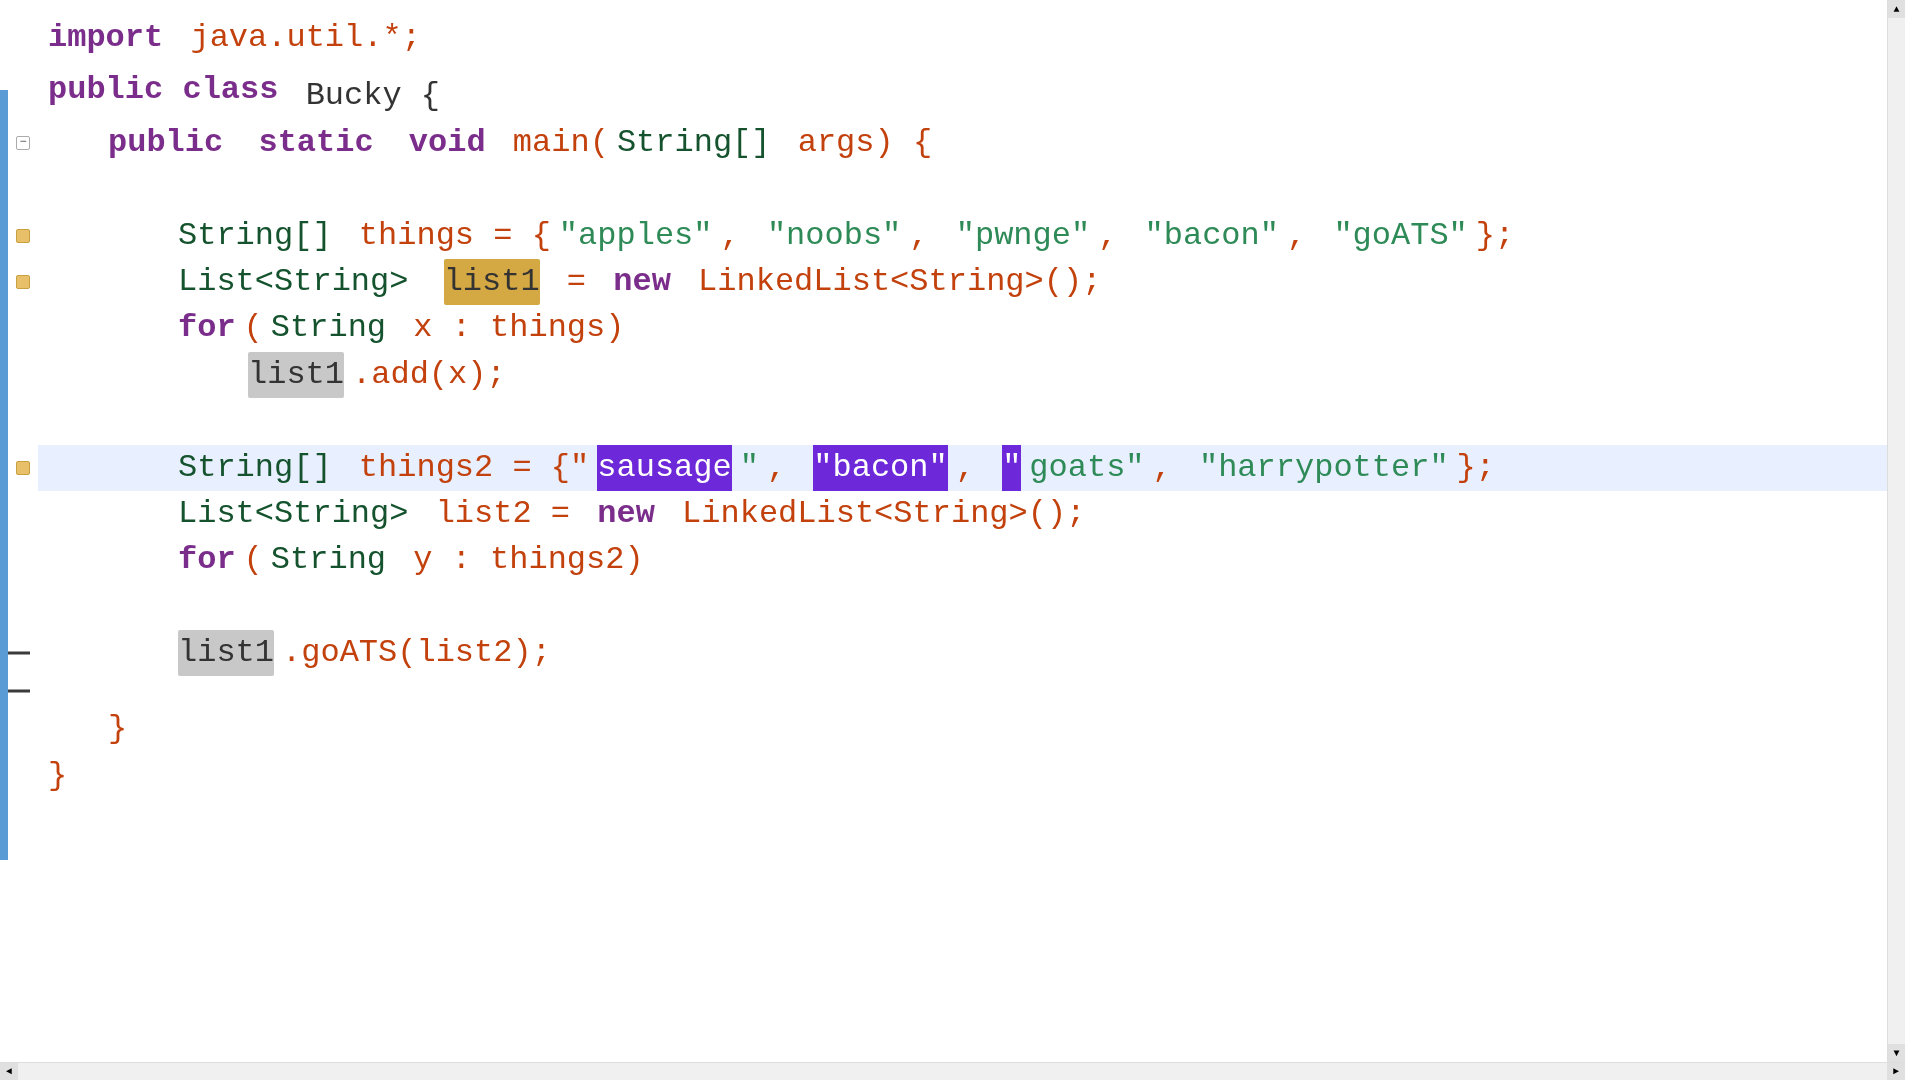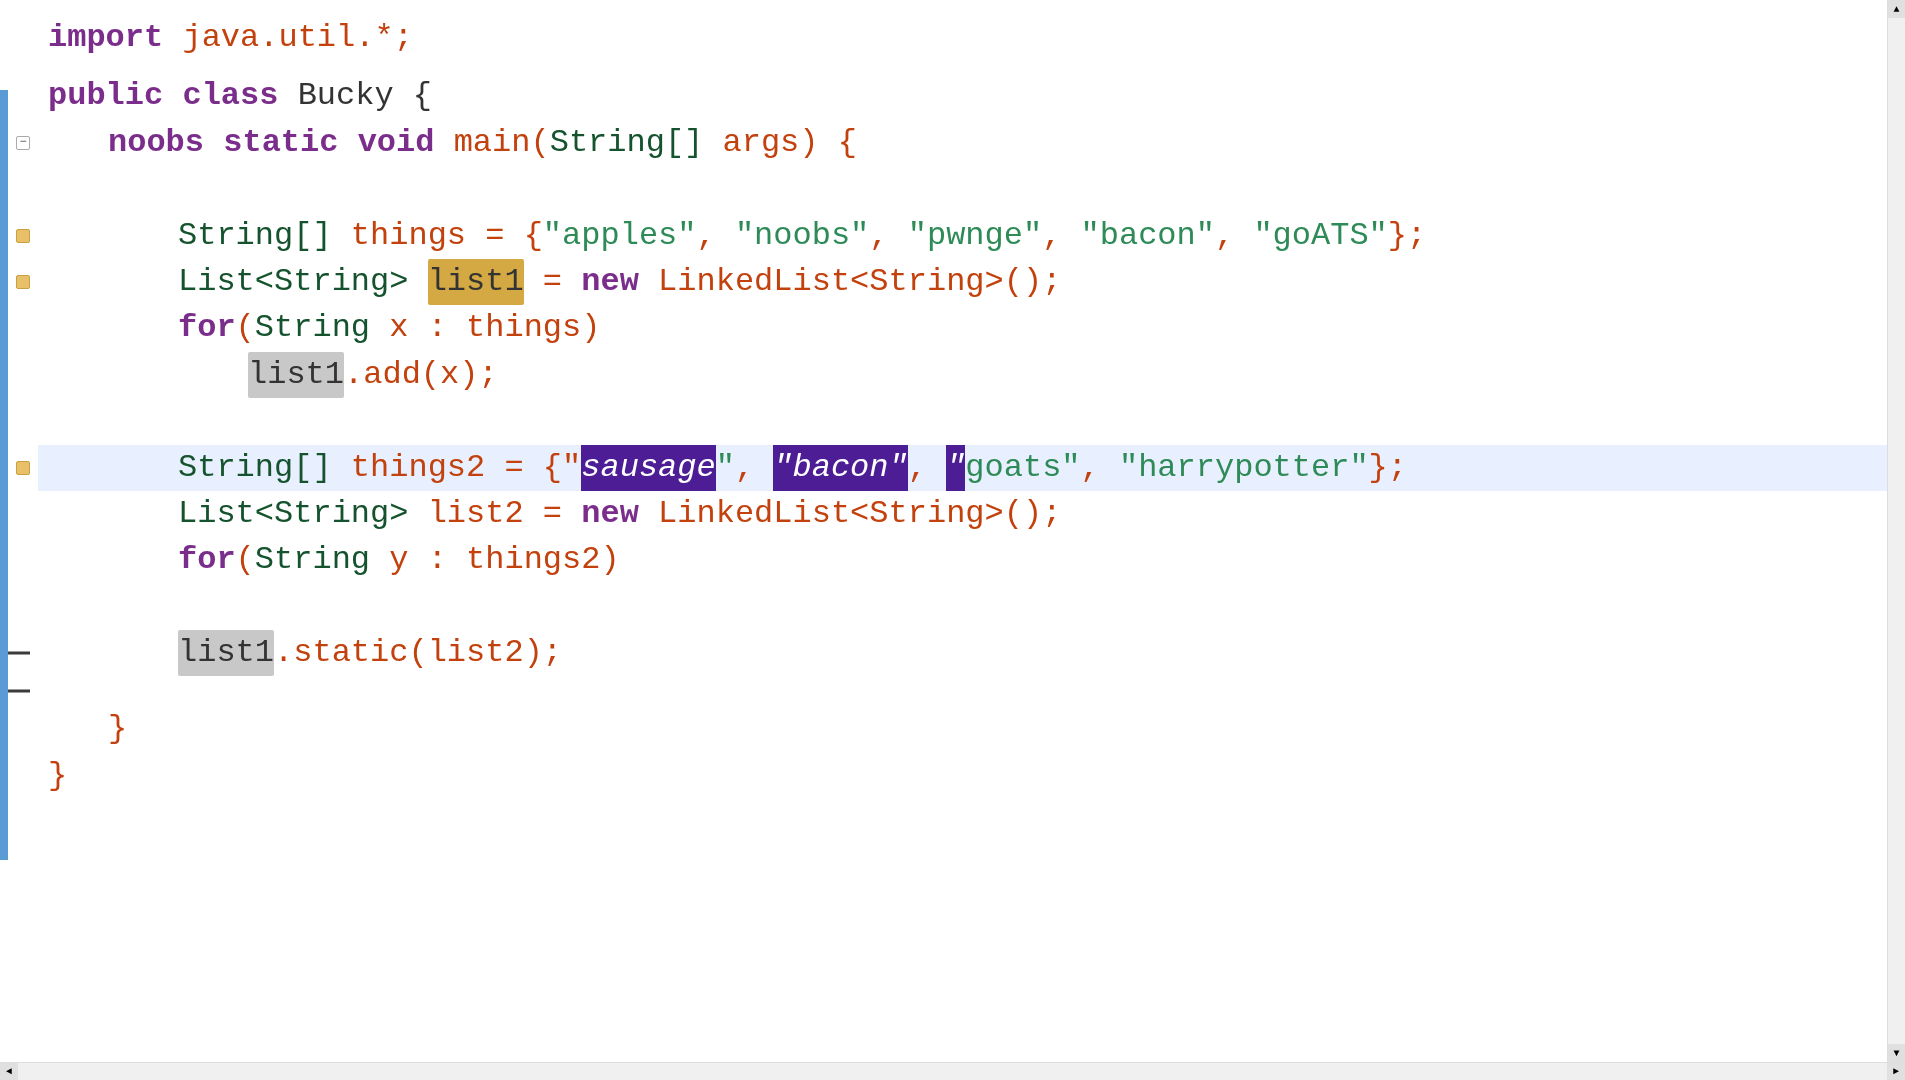--- a/index.html
+++ b/index.html
@@ -35,24 +35,25 @@
     .code-content {
       margin-left: 38px;
       padding-top: 5px;
       font-size: 32px;
       line-height: 1.45;
       color: #333;
     }
 
     .line {
       display: flex;
-      align-items: flex-end;
+      align-items: center;
       position: relative;
       min-height: 46px;
       padding-left: 10px;
+      gap: 8px;
     }
 
     .line.highlighted-line {
       background: #e8f0ff;
     }
 
     .keyword {
       color: #7b2d8b;
       font-weight: bold;
     }
@@ -68,23 +69,22 @@
 
     .normal {
       color: #c2410c;
     }
 
     .string {
       color: #2e8b57;
     }
 
     .string-highlight {
-      background: #4c1d95;
+      background: #6d28d9;
       color: #ffffff;
-      font-style: italic;
     }
 
     .variable-highlight {
       background: #d4a843;
       color: #333;
       border-radius: 2px;
     }
 
     .variable-gray {
       background: #c8c8c8;
@@ -246,21 +246,21 @@
         <span class="normal">&nbsp;java.util.*;</span>
       </div>
 
       <div class="line">
         <span class="keyword">public class</span>
         <span class="classname">&nbsp;Bucky {</span>
       </div>
 
       <div class="line indent1" style="position:relative;">
         <div class="collapse-icon">−</div>
-        <span class="keyword">noobs</span>
+        <span class="keyword">public</span>
         <span class="normal">&nbsp;</span>
         <span class="keyword">static</span>
         <span class="normal">&nbsp;</span>
         <span class="keyword">void</span>
         <span class="normal">&nbsp;main(</span>
         <span class="type">String[]</span>
         <span class="normal">&nbsp;args) {</span>
       </div>
 
       <div class="line" style="min-height: 30px;">&nbsp;</div>
@@ -334,21 +334,21 @@
         <span class="type">String</span>
         <span class="normal">&nbsp;y : things2)</span>
       </div>
 
 
       <div class="line" style="min-height: 30px;">&nbsp;</div>
 
       <div class="line indent2" style="position:relative;">
         <div class="small-dash" style="position:absolute; left:-30px; top:50%; transform:translateY(-50%); width:22px; height:3px; background:#3a3a3a;"></div>
         <span class="variable-gray">list1</span>
-        <span class="normal">.static(list2);</span>
+        <span class="normal">.goATS(list2);</span>
       </div>
 
       <div class="line" style="min-height: 30px; position:relative;">
         <div class="small-dash" style="position:absolute; left:-30px; top:50%; transform:translateY(-50%); width:22px; height:3px; background:#3a3a3a;"></div>
       </div>
 
       <div class="line indent1">
         <span class="normal">}</span>
       </div>
 

